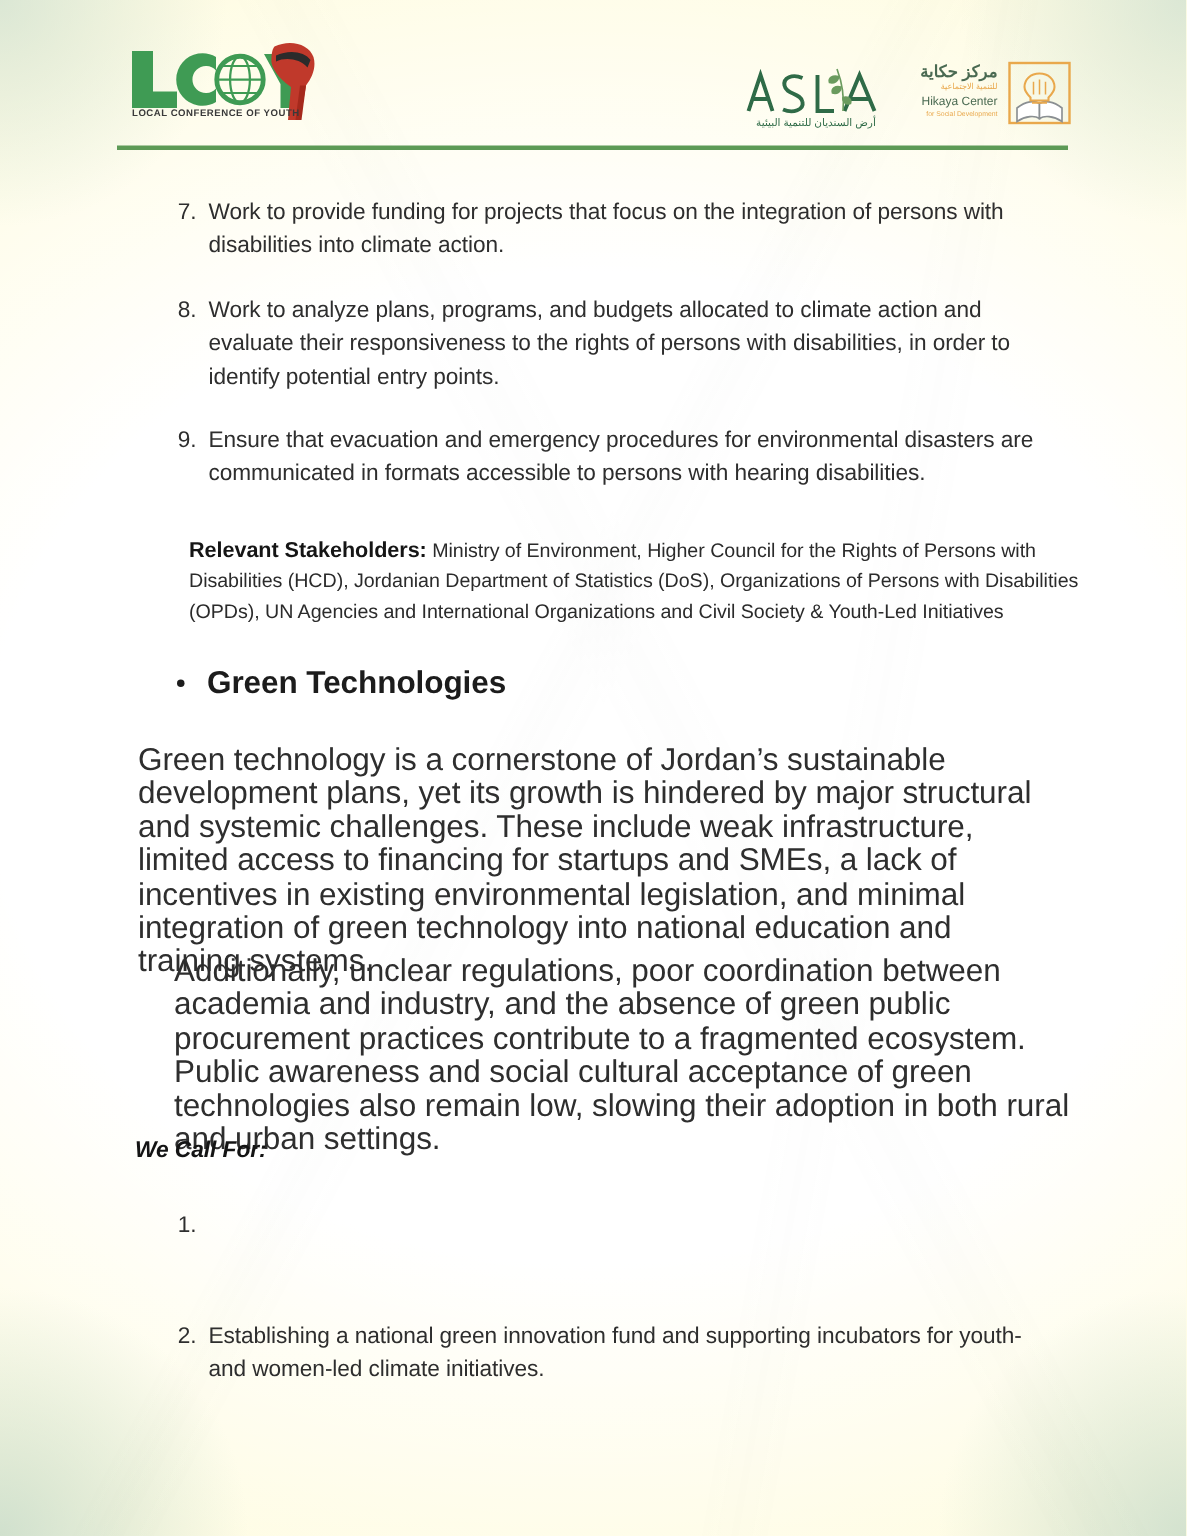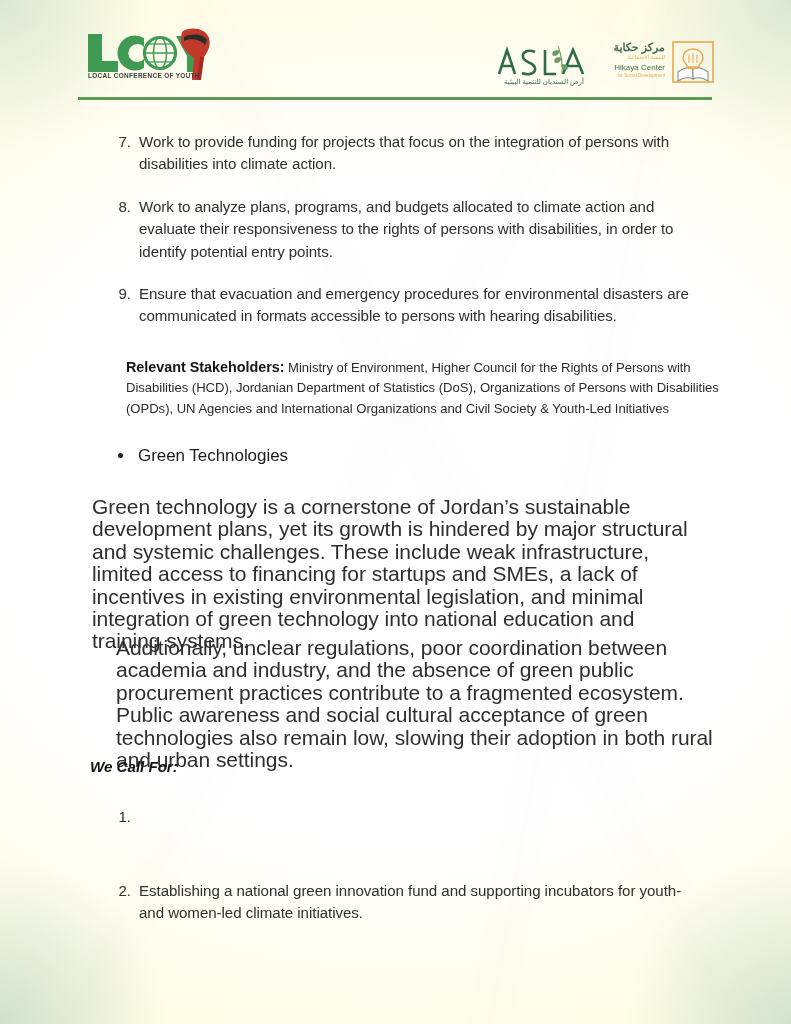--- a/index.html
+++ b/index.html
@@ -150,23 +150,23 @@
     color: #2e2e2e;
   }
 
   ul.bullist {
     left: 112px;
     width: 560px;
   }
   ul.bullist > li {
     position: relative;
     padding-left: 26px;
-    font-size: 17px;
+    font-size: 21px;
     line-height: 22px;
-    font-weight: normal;
+    font-weight: bold;
     color: #1c1c1c;
     letter-spacing: -0.05px;
   }
   ul.bullist > li .dot {
     position: absolute;
     left: 6px;
     top: 8px;
     width: 5px;
     height: 5px;
     border-radius: 50%;

